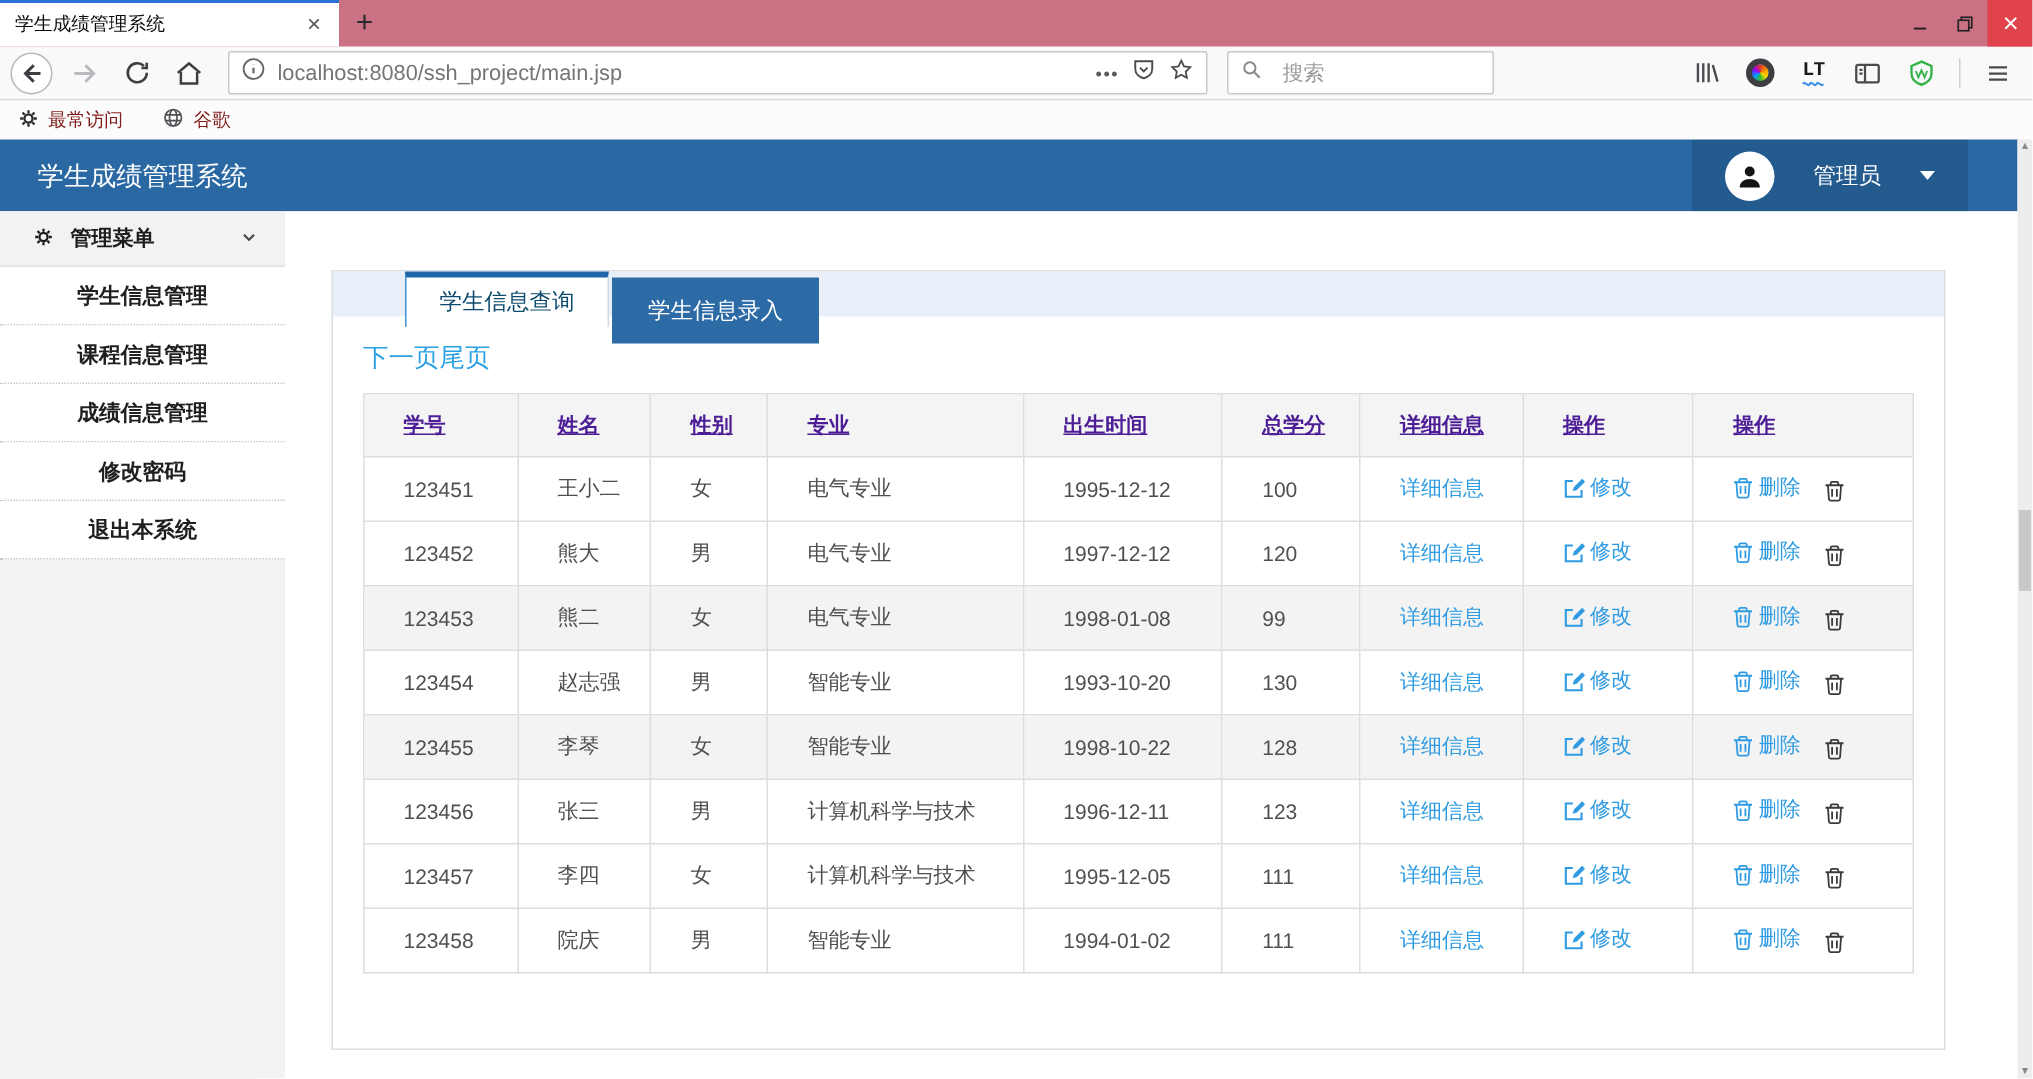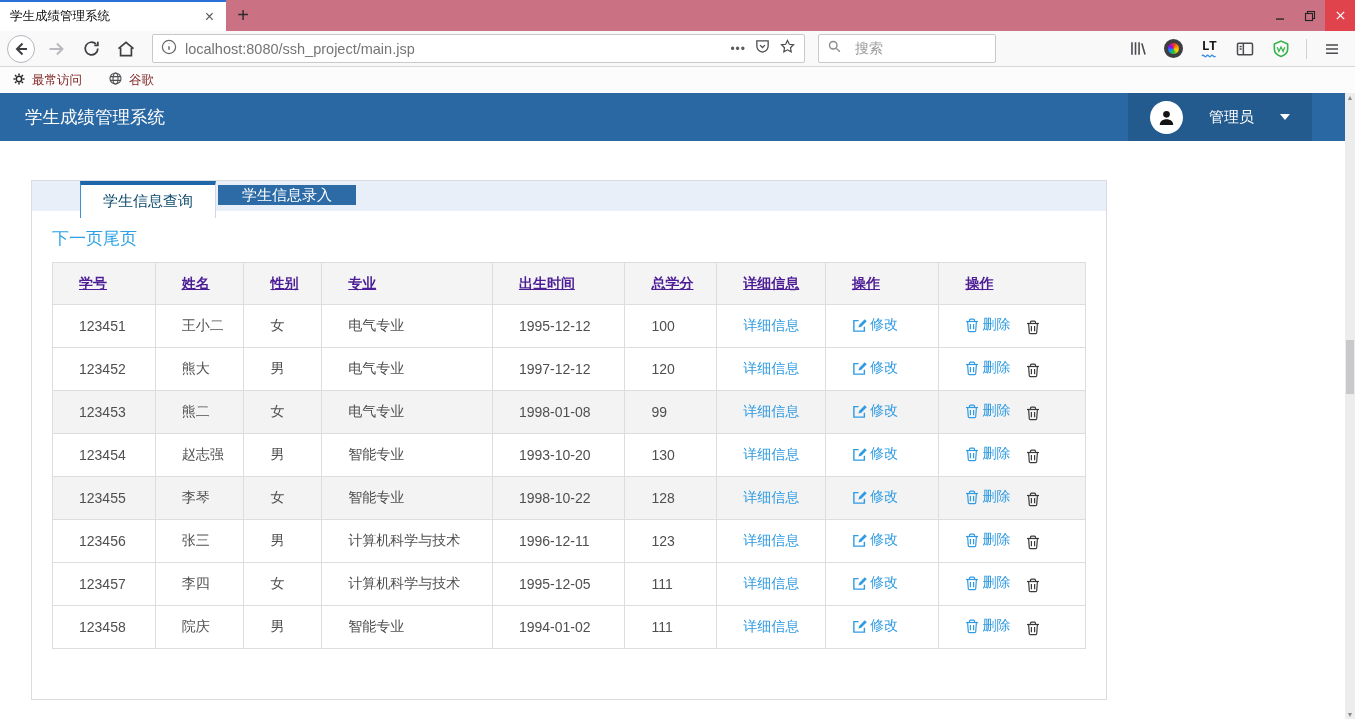--- a/index.html
+++ b/index.html
@@ -59,21 +59,21 @@
   .menu-item { height:39px; background:#fff; border-bottom:1px dotted #c9c9c9; display:flex; align-items:center;
     justify-content:center; font-size:14.5px; font-weight:600; color:#1f1f1f; cursor:default; }
 
   .content { flex:1 1 auto; background:#fff; position:relative; }
   .panel { margin:39px 0 0 31px; width:1076px; min-height:520px; border:1px solid #d9dde2; background:#fff; }
 
   .tabsbar { height:30px; background:#e9eff8; padding-left:48px; display:flex; align-items:flex-start; overflow:visible; }
   .tab { width:138px; display:flex; align-items:center; justify-content:center; font-size:15px; cursor:default; }
   .tab.active { width:136px; height:37px; background:#fff; color:#0c4a6e;
     border-top:4px solid #1f66a9; border-left:1px solid #3d8fd0; border-right:1px solid #cfd9e6; }
-  .tab.inactive { height:20px; margin-top:4px; margin-left:2px; background:#2c6ba6; color:#fff;text-align:center; }
+  .tab.inactive { height:44px; margin-top:4px; margin-left:2px; background:#2c6ba6; color:#fff;text-align:center; }
 
   .panel-inner { padding:0 20px 20px 20px; }
   .pagination { margin-top:16px; font-size:17px; }
   .pg-link { color:#2aa0e6; text-decoration:none; cursor:pointer; }
 
   table.data { border-collapse:collapse; margin-top:12px; table-layout:fixed; }
   table.data th, table.data td { border:1px solid #ddd; font-size:14px; text-align:left;
     padding:0 8px 0 26px; white-space:nowrap; overflow:hidden; }
   table.data th { height:42px; background:#f4f4f4; color:#4c1d95; font-weight:bold;text-decoration:underline; }
   table.data td { height:43px; color:#4f4f4f; }
@@ -248,20 +248,43 @@
             <circle cx="12" cy="8" r="4.2"></circle>
             <path d="M3.5 21.5c0-4.6 3.8-7.2 8.5-7.2s8.5 2.6 8.5 7.2z"></path>
           </svg>
       </div>
       <span class="user-name">管理员</span>
       <span class="caret"></span>
     </div>
   </div>
 
   <div class="page-body">
+    <aside class="sidebar">
+      <div class="menu-head">
+        <span>
+          <svg width="14" height="14" viewBox="0 0 24 24" fill="none" stroke="#1c1c1c" stroke-width="2.6">
+              <circle cx="12" cy="12" r="4.6"></circle>
+              <path d="M12 2.5v3.5M12 18v3.5M2.5 12H6M18 12h3.5M5.2 5.2l2.5 2.5M16.3 16.3l2.5 2.5M18.8 5.2l-2.5 2.5M7.7 16.3l-2.5 2.5"></path>
+            </svg>
+        </span>
+        <span>管理菜单</span>
+        <span class="menu-head-chev">
+          <svg width="12" height="12" viewBox="0 0 16 16" fill="none" stroke="#444" stroke-width="1.8">
+              <path d="M3.5 6l4.5 4.5L12.5 6"></path>
+            </svg>
+        </span>
+      </div>
+      <div id="menu-items">
+          <div class="menu-item">学生信息管理</div>
+          <div class="menu-item">课程信息管理</div>
+          <div class="menu-item">成绩信息管理</div>
+          <div class="menu-item">修改密码</div>
+          <div class="menu-item">退出本系统</div>
+        </div>
+    </aside>
 
     <main class="content">
       <div class="panel">
         <div class="tabsbar" id="tabsbar">
             <div class="tab active">学生信息查询</div>
             <div class="tab inactive">学生信息录入</div>
           </div>
         <div class="panel-inner">
           <div class="pagination" id="pagination"><a class="pg-link">下一页</a><a class="pg-link">尾页</a></div>
           <table class="data">

